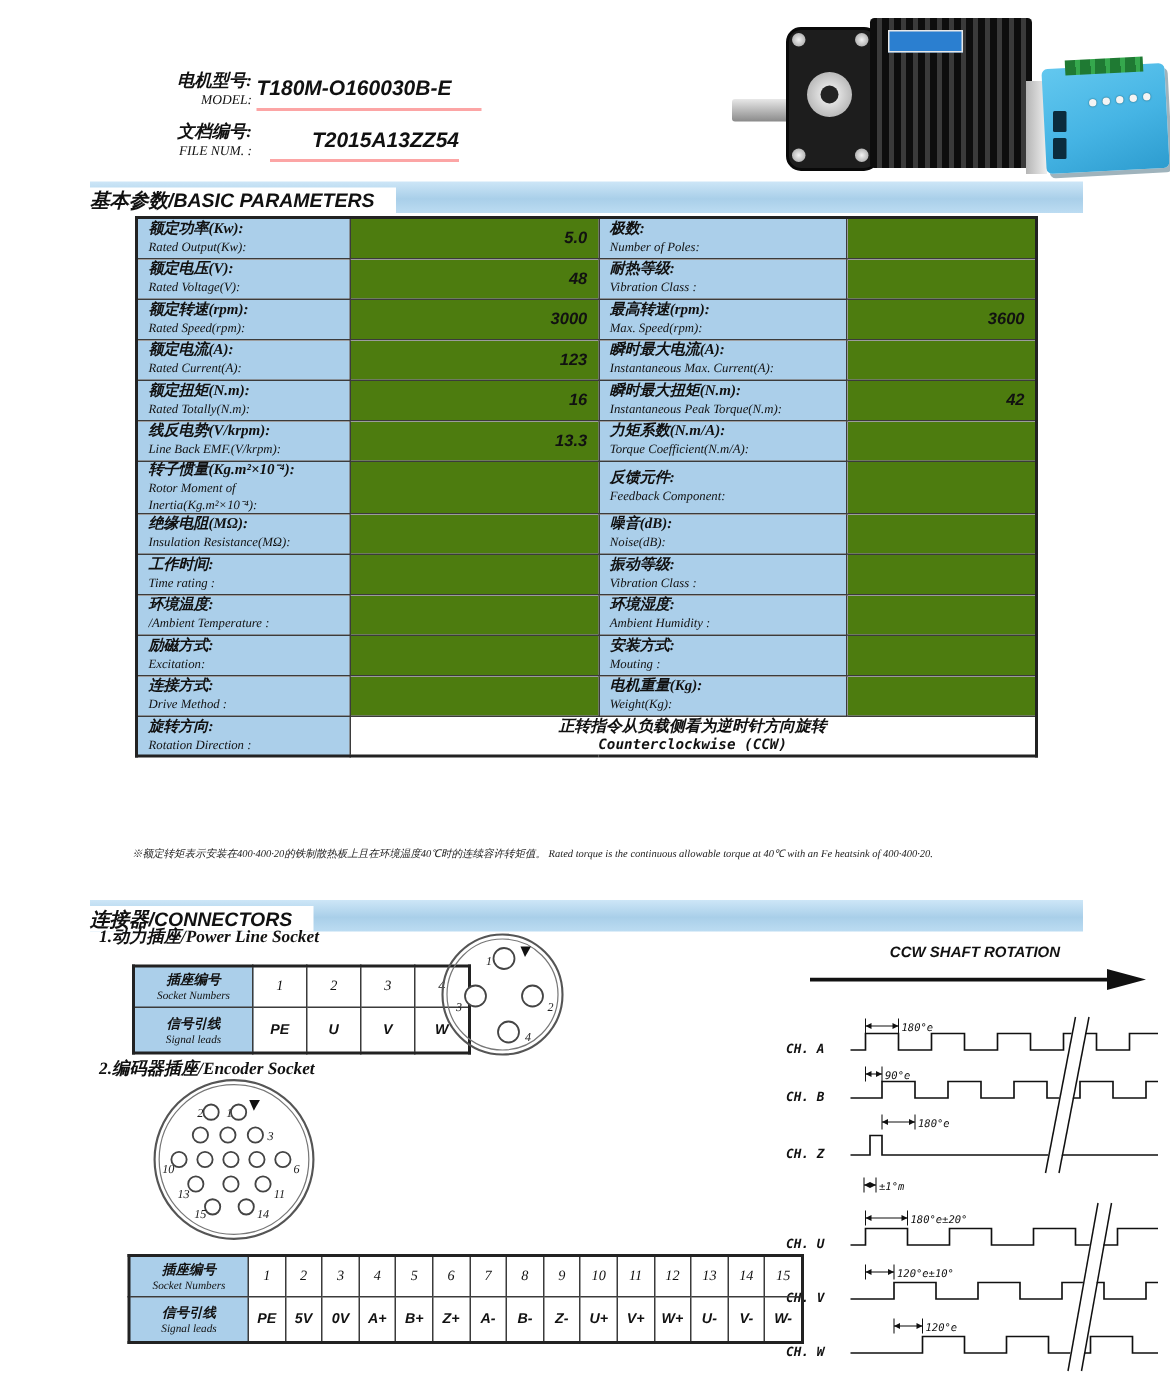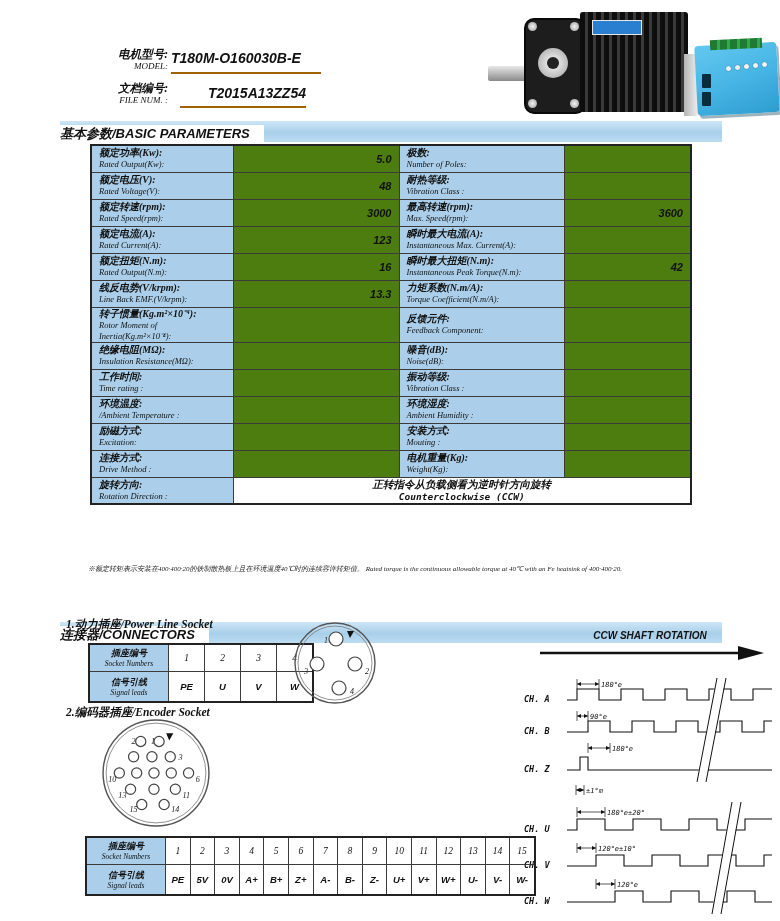--- a/index.html
+++ b/index.html
@@ -4,21 +4,21 @@
 <style>
   html,body{margin:0;padding:0;background:#fff;}
   .page{position:relative;width:780px;height:921px;background:#fff;overflow:hidden;
         font-family:"Liberation Sans",sans-serif;color:#111;font-style:italic;}
   .abs{position:absolute;}
 
   
   .fld-label{ text-align:right;font-family:"Liberation Serif",serif;}
   .fld-cn{font-size:11.5px;font-weight:bold;line-height:13px;}
   .fld-en{font-size:9px;line-height:11px;}
-  .fld-value{border-bottom:2px solid #a16207;font-weight:bold;}
+  .fld-value{border-bottom:2px solid #fca5a5;font-weight:bold;}
   .v-model{font-size:14px;line-height:20px;}
   .v-file{font-size:14px;line-height:18px;text-align:right;}
 
   
   .secbar{height:21px;background:linear-gradient(180deg,#cde6f7 0%,#a9cfe9 55%,#bcdcf2 100%);}
   .secbar .titlebox{position:absolute;left:0;top:4px;height:17px;background:#fff;
        padding-right:14px;font-size:13px;font-weight:bold;line-height:17px;white-space:nowrap;}
 
   
   table.basic{border-collapse:collapse;table-layout:fixed;width:600px;}
@@ -159,21 +159,21 @@
           <td class="val">123</td>
           <td class="lbl">
             <div class="cn">瞬时最大电流(A):</div>
             <div class="en">Instantaneous Max. Current(A):</div>
           </td>
           <td class="val"></td>
         </tr>
         <tr>
           <td class="lbl">
             <div class="cn">额定扭矩(N.m):</div>
-            <div class="en">Rated Output(N.m):</div>
+            <div class="en">Rated Totally(N.m):</div>
           </td>
           <td class="val">16</td>
           <td class="lbl">
             <div class="cn">瞬时最大扭矩(N.m):</div>
             <div class="en">Instantaneous Peak Torque(N.m):</div>
           </td>
           <td class="val">42</td>
         </tr>
         <tr>
           <td class="lbl">
@@ -267,21 +267,21 @@
           <td class="bigval" colspan="3">
             <div class="cn">正转指令从负载侧看为逆时针方向旋转</div>
             <div class="en">Counterclockwise (CCW)</div>
           </td>
         </tr>
       </tbody>
   </table>
 
   <div class="abs footnote" style="left:88px;top:564px;width:640px;">※额定转矩表示安装在400·400·20的铁制散热板上且在环境温度40℃时的连续容许转矩值。  Rated torque is the continuous allowable torque at 40℃ with an Fe heatsink of 400·400·20.</div>
 
-  <div class="abs secbar" style="left:60px;top:622px;width:662px;">
+  <div class="abs secbar" style="left:60px;top:600px;width:662px;">
     <div class="titlebox">连接器/CONNECTORS</div>
   </div>
 
   <div class="abs subtitle" style="left:66px;top:617px;">1.动力插座/Power Line Socket</div>
 
   <table class="pins abs" style="left:88px;top:643px;border:2px solid #222;">
     <tbody>
         <tr>
           <td class="h" style="width: 78px; height: 26px;">
             <div class="hcn">插座编号</div>

